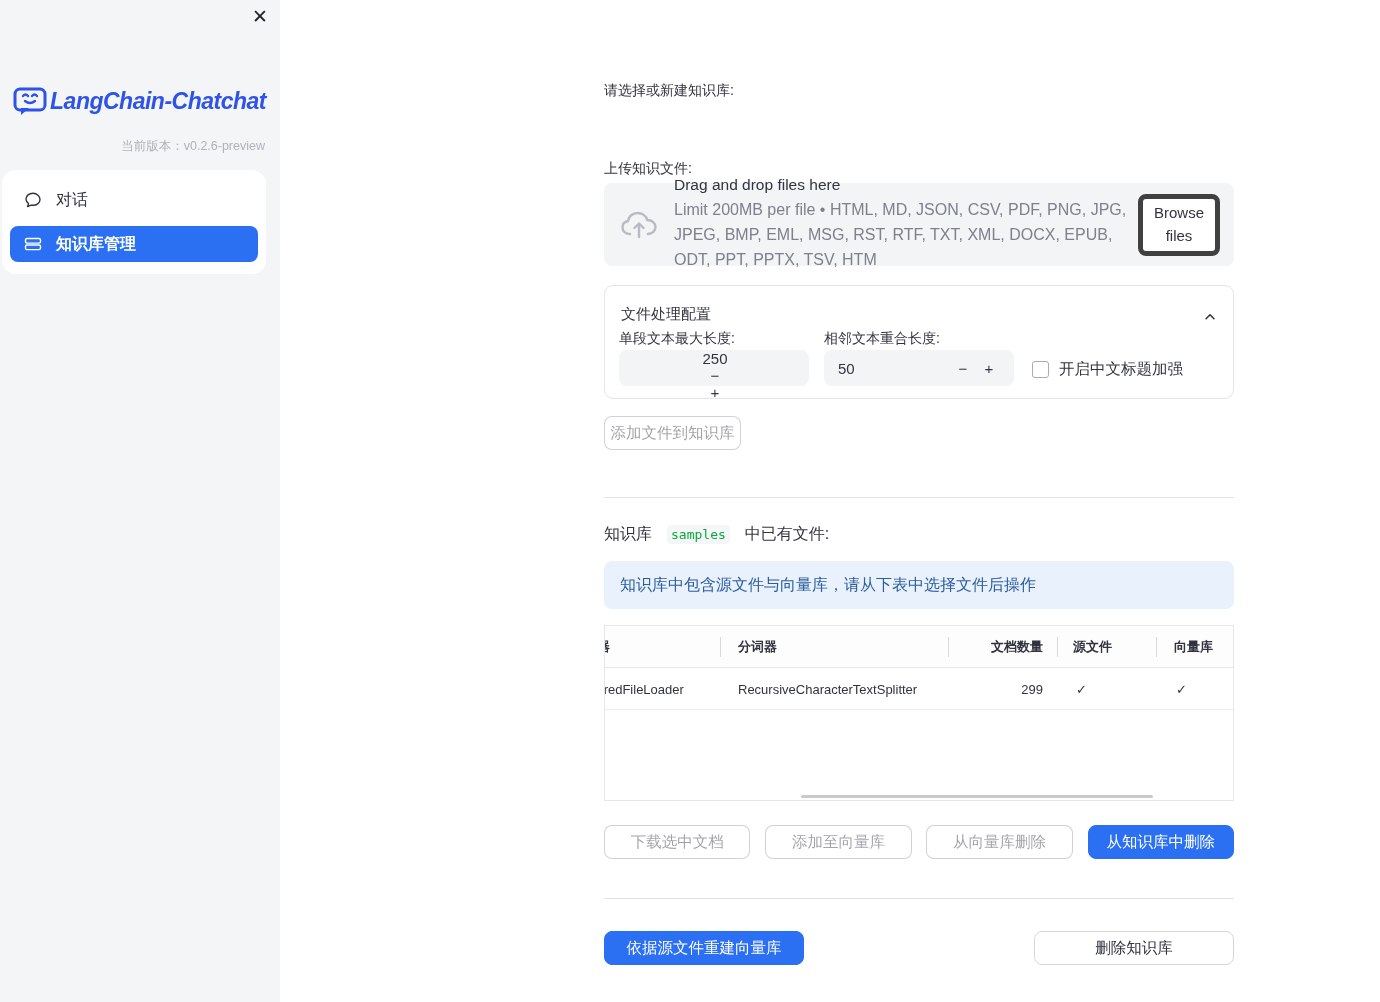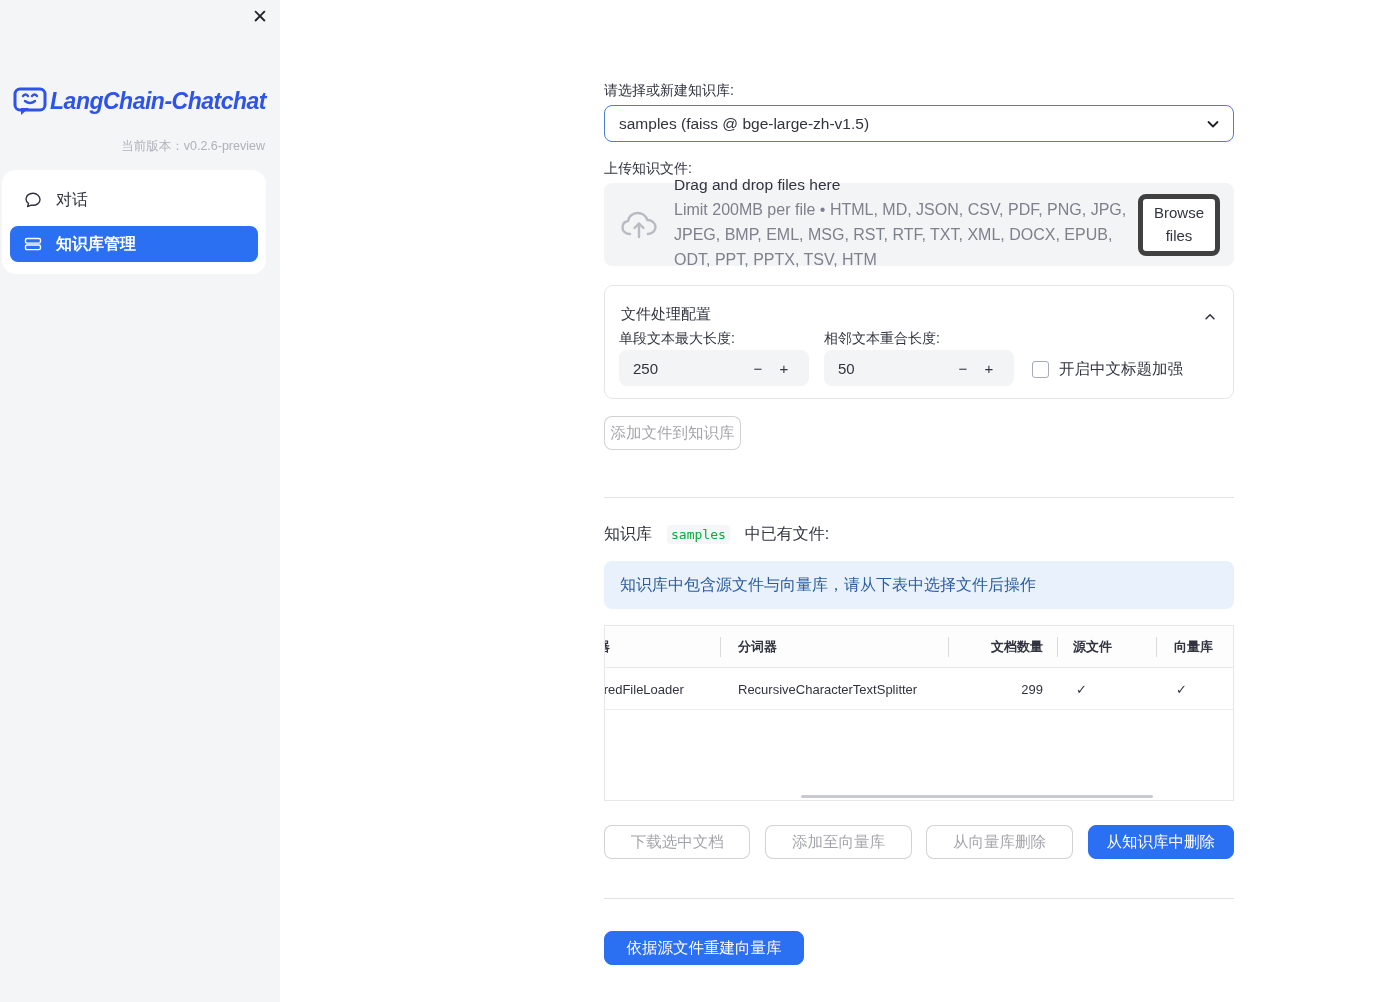--- a/index.html
+++ b/index.html
@@ -129,28 +129,20 @@
       </span>
       <span>知识库管理</span>
     </div>
   </div>
 </div>
 
 <div class="abs main">
 
   <div class="abs lbl" style="top:82px;left:0;">请选择或新建知识库:</div>
 
-  <div class="abs selectbox">
-    <span class="sel-text">samples (faiss @ bge-large-zh-v1.5)</span>
-    <span>
-      <svg width="16" height="16" viewBox="0 0 16 16" fill="none">
-        <path d="M3.5 6 L8 10.5 L12.5 6" stroke="#1f2229" stroke-width="1.8" fill="none" stroke-linecap="round" stroke-linejoin="round"></path>
-      </svg>
-    </span>
-  </div>
 
   <div class="abs lbl" style="top:160px;left:0;">上传知识文件:</div>
 
   <div class="abs uploader">
     <span>
       <svg width="38" height="32" viewBox="0 0 38 32" fill="none">
         <path d="M10 25 C5.6 25 2.5 22 2.5 18.4 c0 -3.2 2.3 -5.8 5.5 -6.4 C8.6 7.4 12.6 4 17.6 4 c4.6 0 8.5 2.9 9.7 7 h0.4 c4.2 0 7.8 3.1 7.8 7 s-3.4 7 -7.6 7" stroke="#b8bbc2" stroke-width="2.4" fill="none" stroke-linecap="round"></path>
         <path d="M19 28 L19 15" stroke="#b8bbc2" stroke-width="2.4" stroke-linecap="round"></path>
         <path d="M14.5 19 L19 14.5 L23.5 19" stroke="#b8bbc2" stroke-width="2.4" fill="none" stroke-linecap="round" stroke-linejoin="round"></path>
       </svg>
@@ -167,21 +159,21 @@
       <span class="exp-title">文件处理配置</span>
       <span>
         <svg width="14" height="14" viewBox="0 0 16 16" fill="none">
           <path d="M3.5 10 L8 5.5 L12.5 10" stroke="#31333f" stroke-width="1.8" fill="none" stroke-linecap="round" stroke-linejoin="round"></path>
         </svg>
       </span>
     </div>
     <div class="exp-lbl1">单段文本最大长度:</div>
     <div class="exp-lbl2">相邻文本重合长度:</div>
 
-    <div class="numinput" style="left:14px;">
+    <div class="numinput" style="left:14px;flex-direction:column;">
       <span class="num-val">250</span>
       <span class="step">−</span>
       <span class="step">+</span>
     </div>
     <div class="numinput" style="left:219px;">
       <span class="num-val">50</span>
       <span class="step">−</span>
       <span class="step">+</span>
     </div>
 
@@ -252,14 +244,15 @@
   <div class="abs actions">
     <div class="btn disabled">下载选中文档</div>
     <div class="btn disabled">添加至向量库</div>
     <div class="btn disabled">从向量库删除</div>
     <div class="btn primary">从知识库中删除</div>
   </div>
 
   <div class="abs divider" style="top:898px;"></div>
 
   <div class="abs btn primary footer-rebuild">依据源文件重建向量库</div>
+  <div class="abs btn secondary footer-delete">删除知识库</div>
 
 </div>
 
 </body></html>

